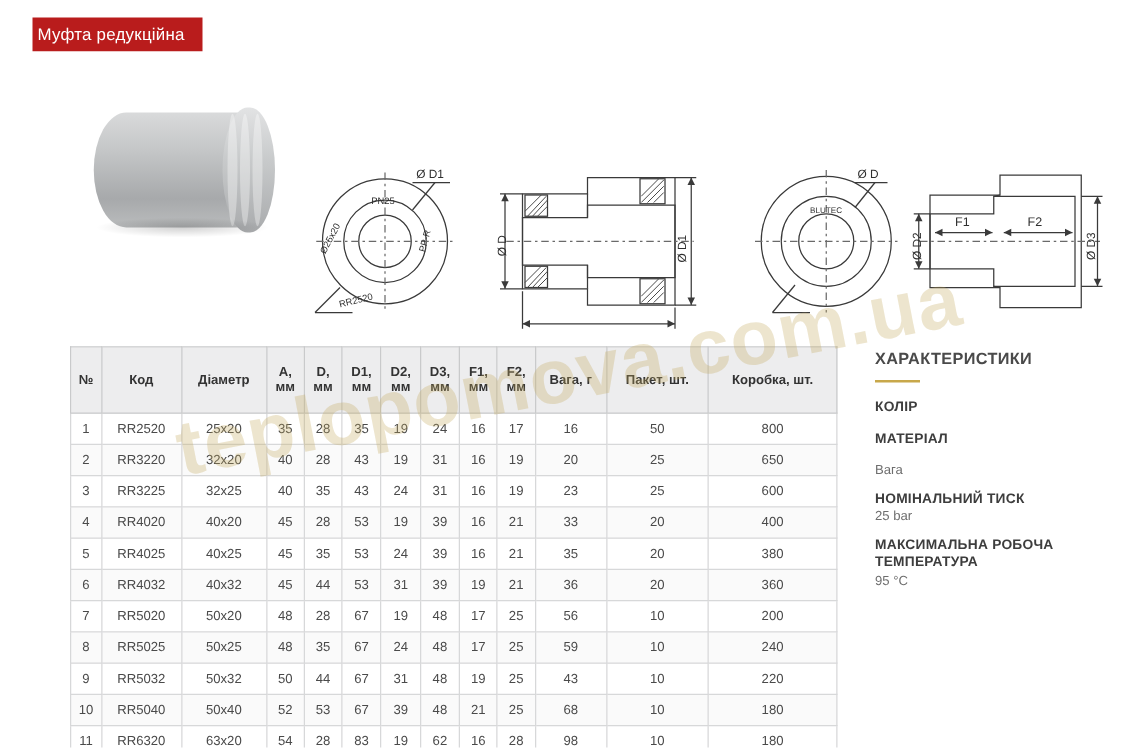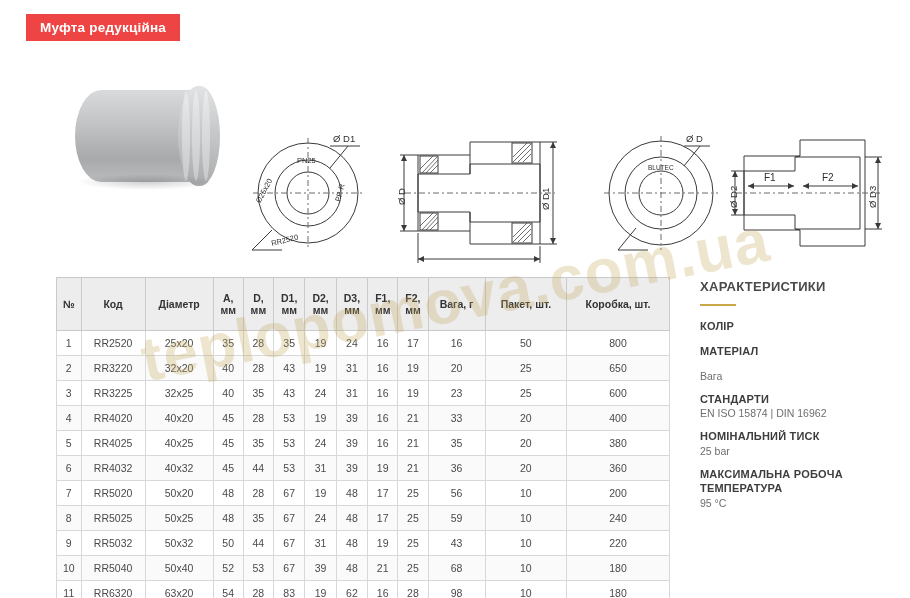--- a/index.html
+++ b/index.html
@@ -14,25 +14,25 @@
     position: relative;
     overflow: hidden;
     color: #333;
   }
 
   
   .title-bar {
     position: absolute;
     left: 26px;
     top: 14px;
-    background: #ef4444;
+    background: #b91c1c;
     color: #ffffff;
     font-size: 13.5px;
-    font-weight: bold;
-    padding: 6px 14px 6px 14px;
+    font-weight: normal;
+    padding: 6px 14px 6px 4px;
     letter-spacing: 0.2px;
   }
 
   
   .drawings {
     position: absolute;
     left: 0;
     top: 50px;
     width: 786px;
     height: 215px;
@@ -507,24 +507,20 @@
       <div class="item">
         <div class="k">КОЛІР</div>
       </div>
       <div class="item">
         <div class="k">МАТЕРІАЛ</div>
       </div>
       <div class="item">
         <div class="v">Вага</div>
       </div>
       <div class="item">
-        <div class="k">СТАНДАРТИ</div>
-        <div class="v">EN ISO 15874 | DIN 16962</div>
-      </div>
-      <div class="item">
         <div class="k">НОМІНАЛЬНИЙ ТИСК</div>
         <div class="v">25 bar</div>
       </div>
       <div class="item">
         <div class="k">МАКСИМАЛЬНА РОБОЧА ТЕМПЕРАТУРА</div>
         <div class="v">95 °C</div>
       </div>
     </div>
 </div>
 

